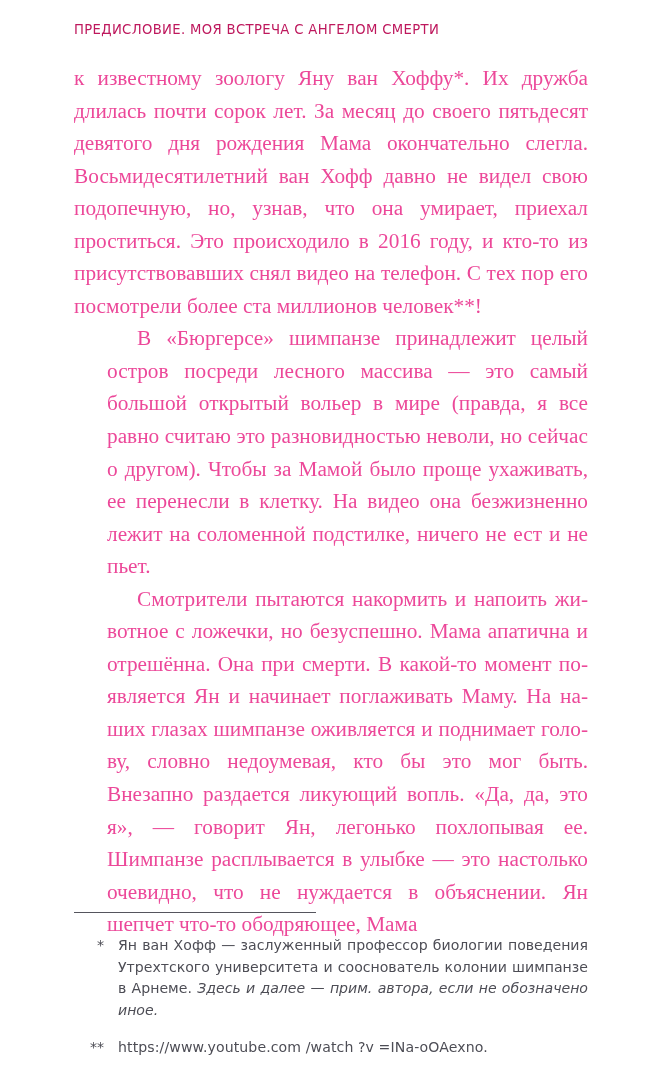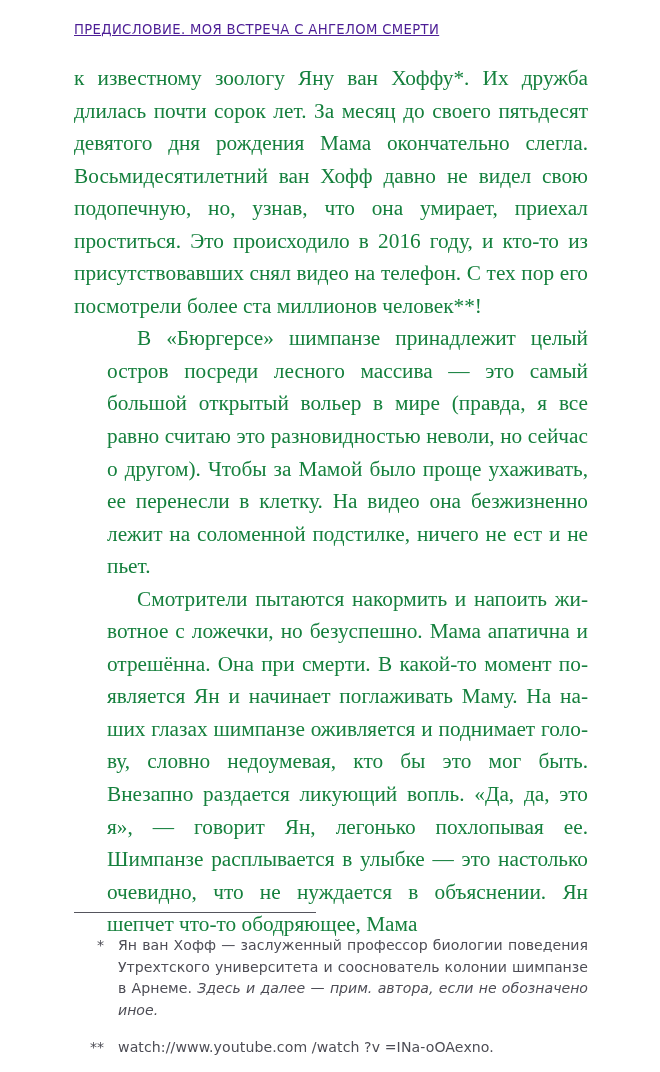--- a/index.html
+++ b/index.html
@@ -25,41 +25,40 @@
 
   
   .running-head {
     position: absolute;
     left: 74px;
     top: 22px;
     width: 514px;
     font-family: "DejaVu Sans", "Liberation Sans", sans-serif;
     font-size: 13.2px;
     letter-spacing: 0.35px;
-    color: #4c1d95;
+    color: #be185d;
     text-transform: uppercase;
     white-space: nowrap;
-    text-decoration: underline;
   }
 
   
   .body-block {
     position: absolute;
     left: 74px;
     top: 62px;
     width: 514px;
   }
 
   .para {
     margin: 0;
     font-size: 21.3px;
     line-height: 32.55px;
     text-align: justify;
     text-justify: inter-word;
-    color: #15803d;
+    color: #ec4899;
     hyphens: manual;
     word-spacing: 0px;
   }
   .para + .para {
     text-indent: 30px;
     margin-left: 33px;
   }
 
   
   .footnotes {
@@ -123,17 +122,17 @@
   <div class="footnotes">
     <div class="fn-rule"></div>
 
     <div class="footnote">
       <span class="fn-marker">*</span>
       <span class="fn-text"><span>Ян ван Хофф — заслуженный профессор биологии пове­дения Утрехтского университета и сооснователь колонии шимпанзе в Арнеме. </span><span class="fn-italic">Здесь и далее — прим. автора, если не обозначено иное.</span></span>
     </div>
 
     <div class="footnote">
       <span class="fn-marker">**</span>
-      <span class="fn-text no-justify fn-url">watch://www.youtube.com /watch ?v =INa-oOAexno.</span>
+      <span class="fn-text no-justify fn-url">https://www.youtube.com /watch ?v =INa-oOAexno.</span>
     </div>
   </div>
 
 </div>
 
 </body></html>

